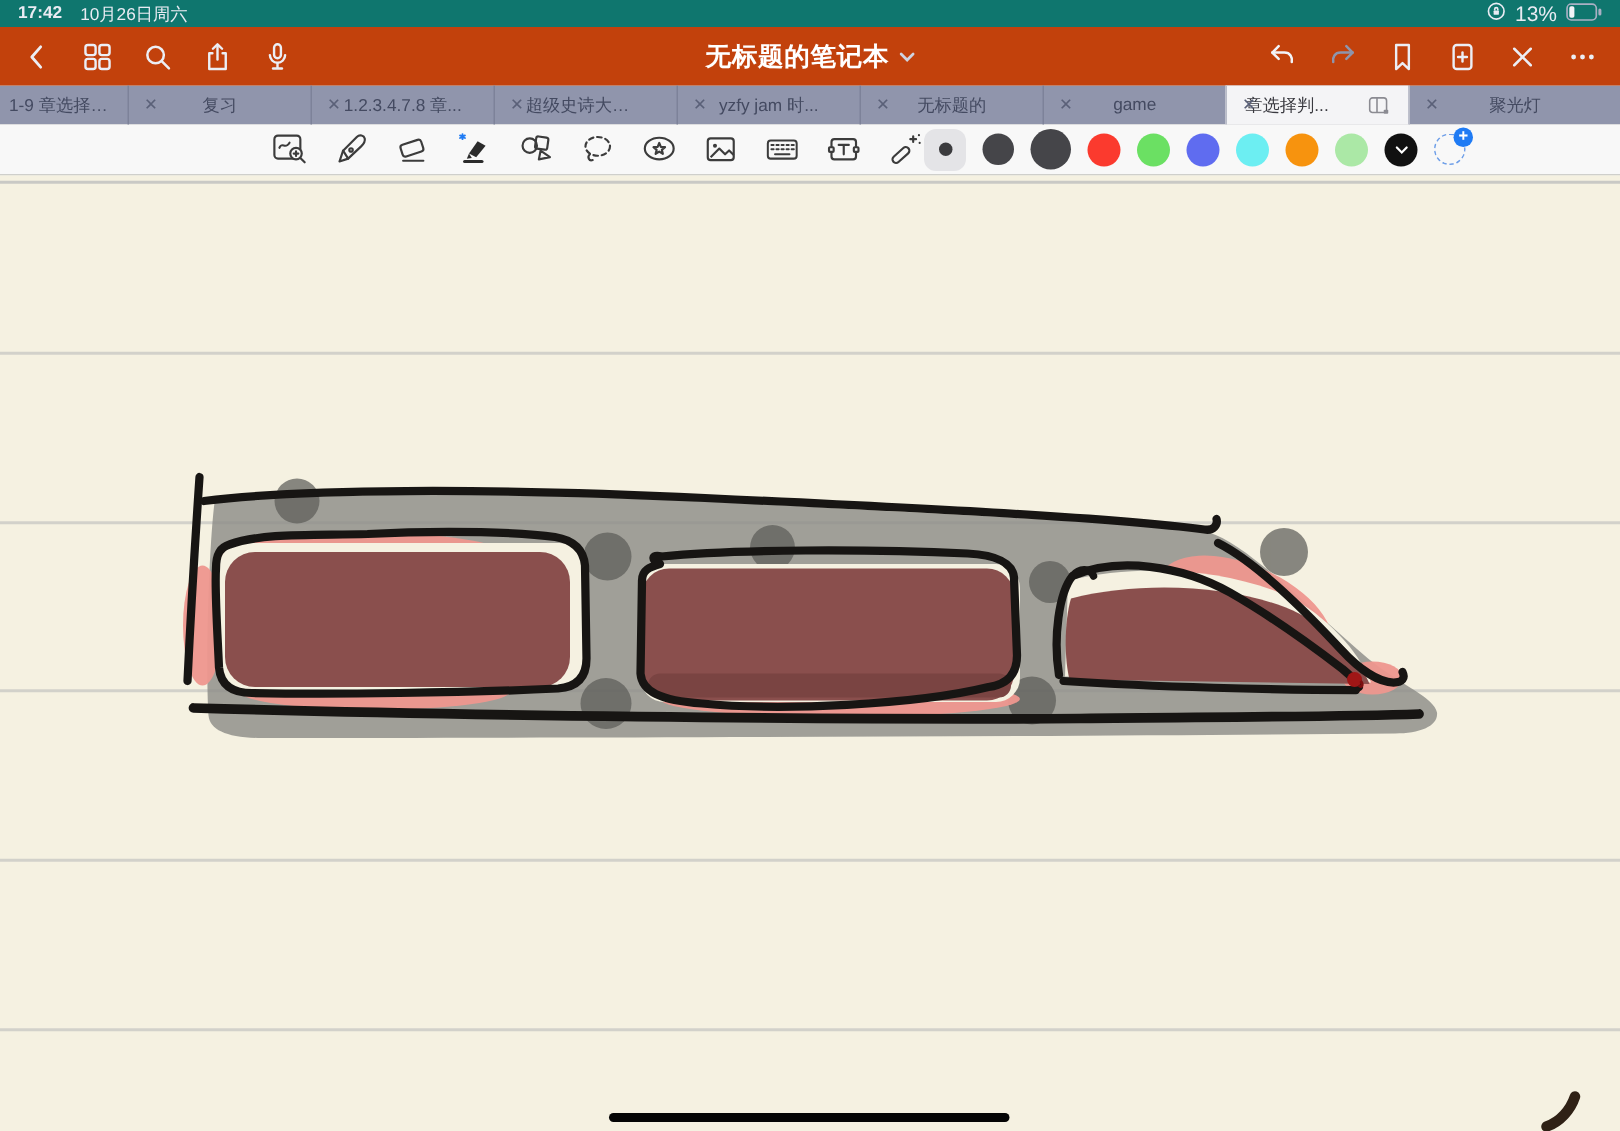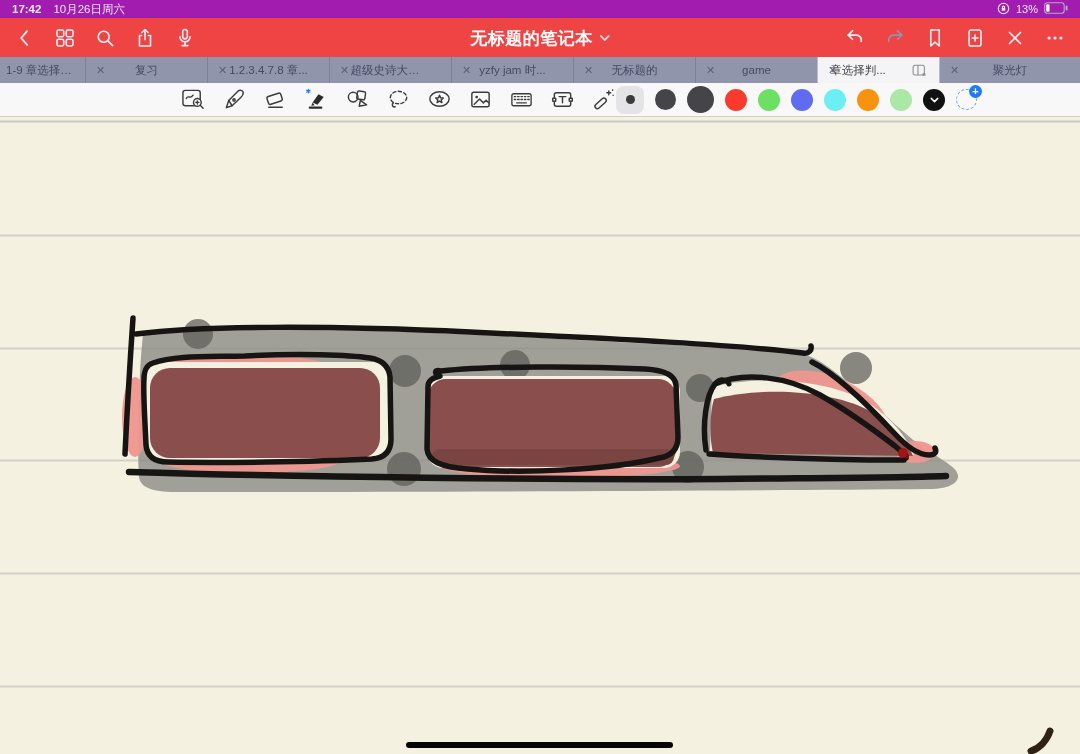--- a/index.html
+++ b/index.html
@@ -1,28 +1,28 @@
 <!DOCTYPE html>
 <html><head>
 <meta charset="utf-8">
 <style>
   * { margin:0; padding:0; box-sizing:border-box; }
   html,body { width:1080px; height:754px; overflow:hidden; }
   body { font-family:"Liberation Sans", sans-serif; background:#f5f1e1; position:relative; }
 
   
-  .status-bar{ height:18px; background:#a21caf; color:#e9ebf3; display:flex;
+  .status-bar{ height:18px; background:#0f766e; color:#e9ebf3; display:flex;
     align-items:center; justify-content:space-between; padding:0 12px; font-size:11.5px; }
   .status-left{ display:flex; gap:12px; align-items:center; }
   .status-right{ display:flex; gap:6px; align-items:center; }
   .status-time{ font-weight:bold; }
-  .batt-pct{ font-size:11px; }
+  .batt-pct{ font-size:14px; }
 
   
-  .nav-bar{ height:39px; background:#ef4444; display:flex; align-items:center;
+  .nav-bar{ height:39px; background:#c2410c; display:flex; align-items:center;
     padding:0 10px; position:relative; }
   .nav-left,.nav-right{ display:flex; align-items:center; gap:10px; }
   .nav-right{ margin-left:auto; }
   .nav-btn{ width:30px; height:30px; display:flex; align-items:center; justify-content:center;
     border-radius:6px; }
   .nav-btn svg{ display:block; }
   .nav-title-wrap{ position:absolute; left:50%; top:50%; transform:translate(-50%,-50%);
     display:flex; align-items:center; gap:6px; color:#ffffff; }
   .nav-title{ font-size:17px; font-weight:bold; letter-spacing:.5px; }
 

